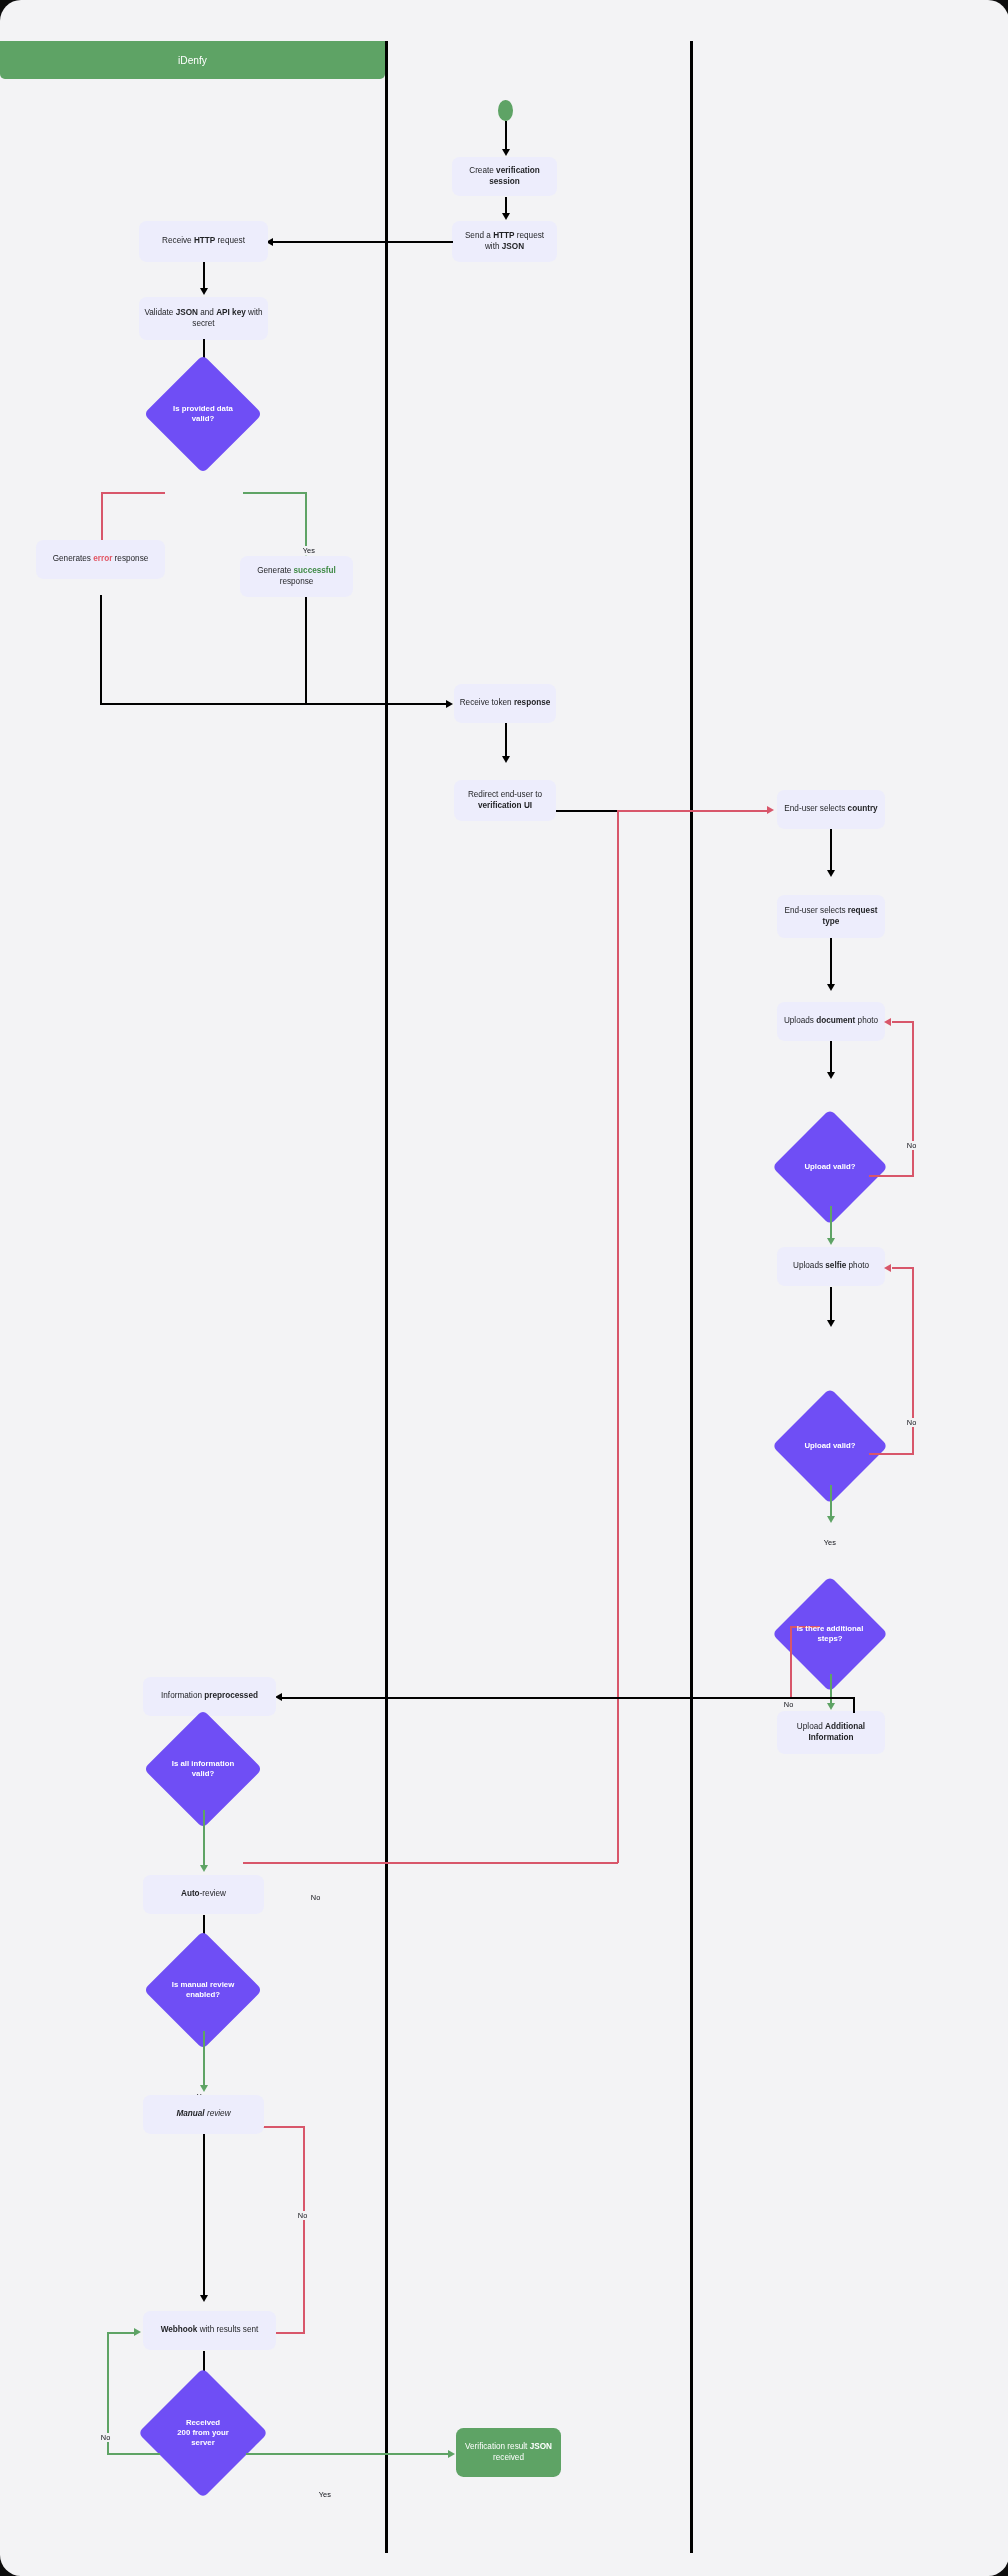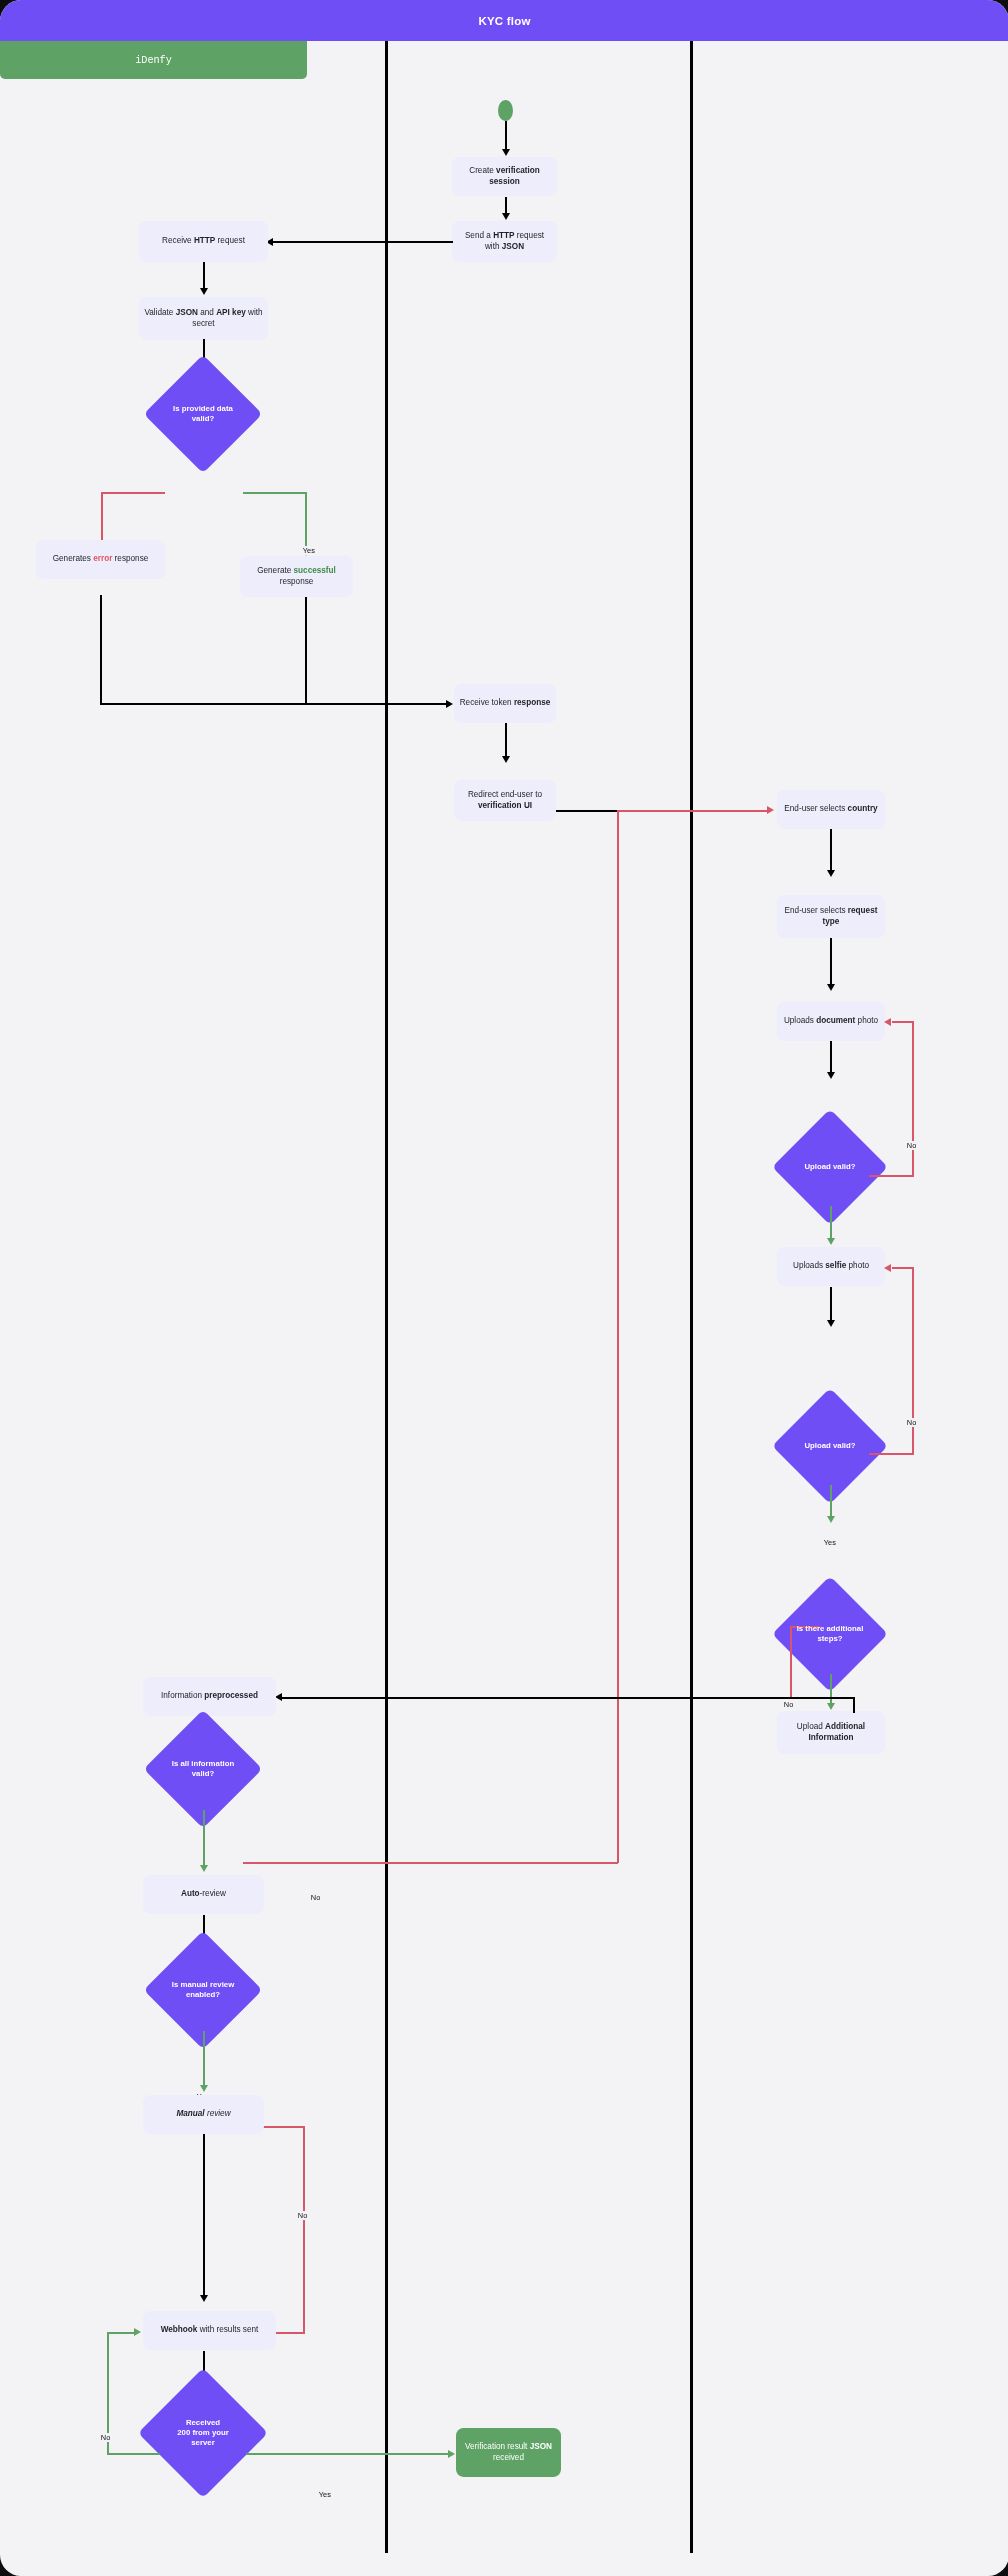--- a/index.html
+++ b/index.html
@@ -100,23 +100,22 @@
     line-height:9px;
     white-space:nowrap;
     margin-top:41px;
   }
 </style>
 </head>
 <body>
 
 <div id="canvas">
 
-  <div id="title-bar">KYC flow</div>
-
-  <div class="lane-header" style="left:0px;width:307px;font-family:Liberation Mono, monospace;">iDenfy</div>
+
+  <div class="lane-header" style="left:0px;width:385px;">iDenfy</div>
 
   <div class="lane-divider" style="left:385px;height:2512px;"></div>
   <div class="lane-divider" style="left:690px;height:2512px;"></div>
 
   <div class="start-node" style="left:498px;top:100px;width:14.8px;height:21px;"></div>
   <div class="ln v k" style="left:505px;top:121px;height:29.5px;"></div>
   <div class="arrow down-k" style="left:502px;top:149px;"></div>
 
   <div class="node" style="left:452px;top:157px;width:105px;height:39px;">
     <span><span>Create </span><b>verification session</b></span>

